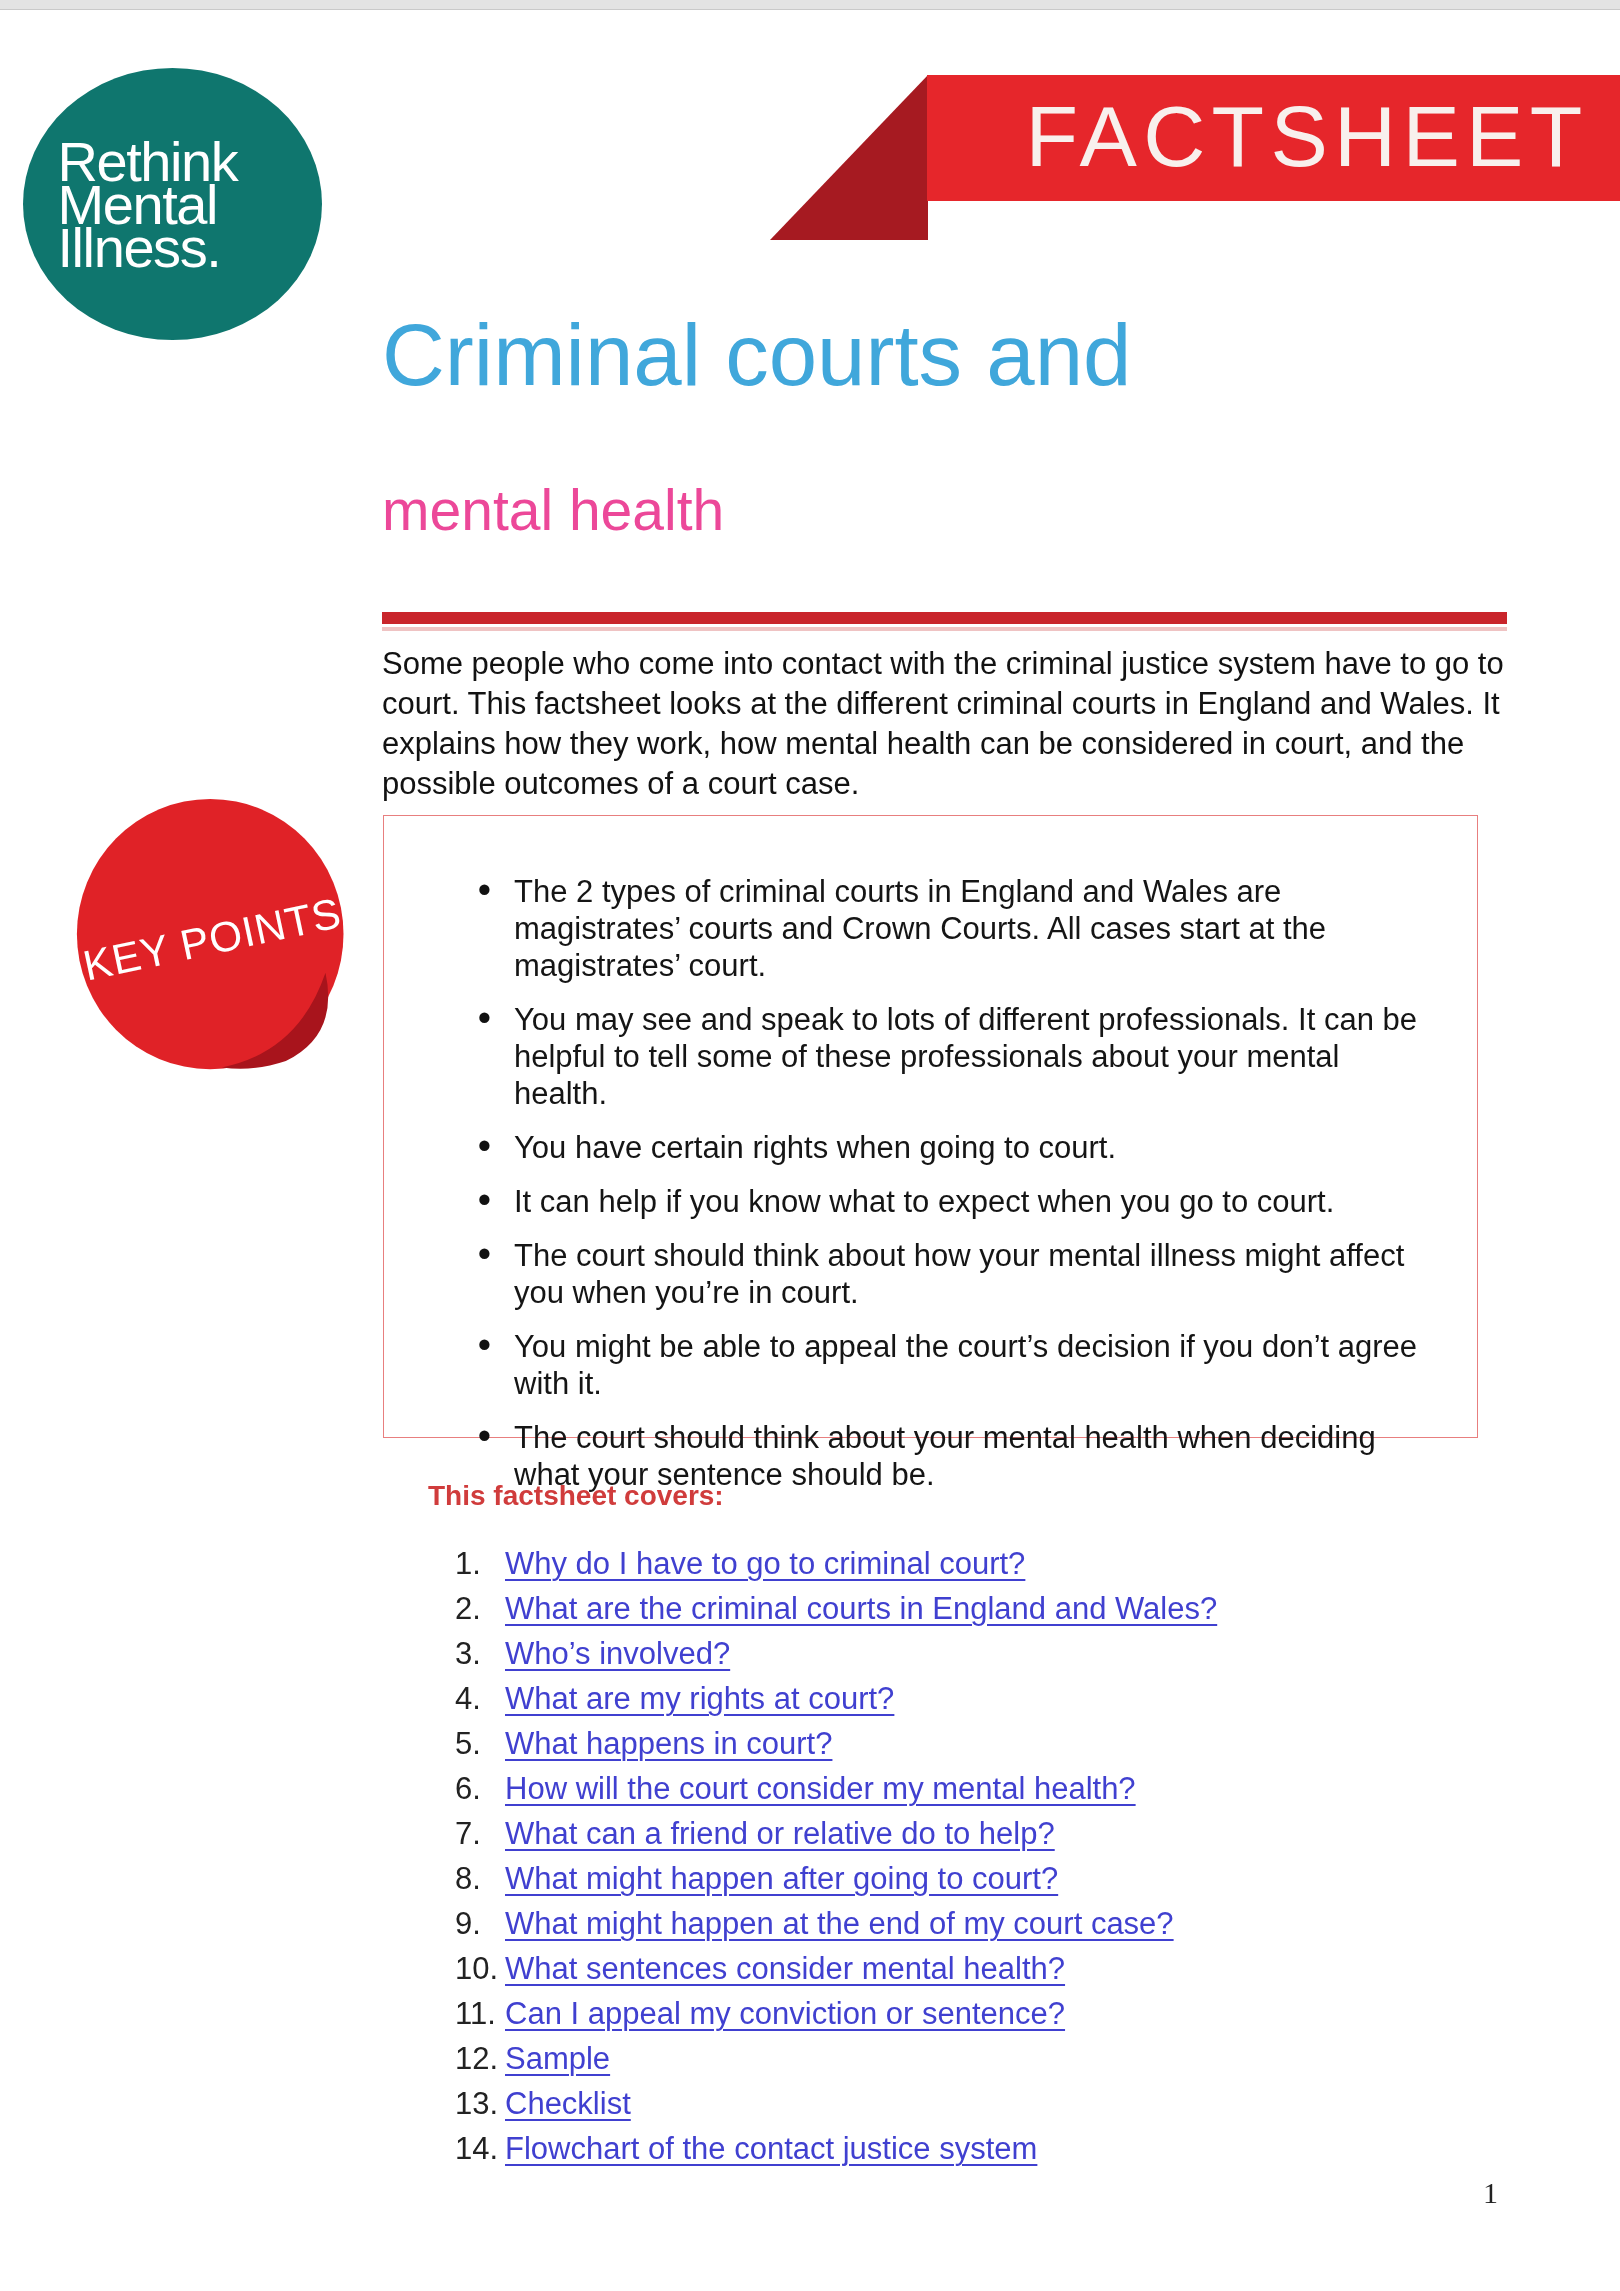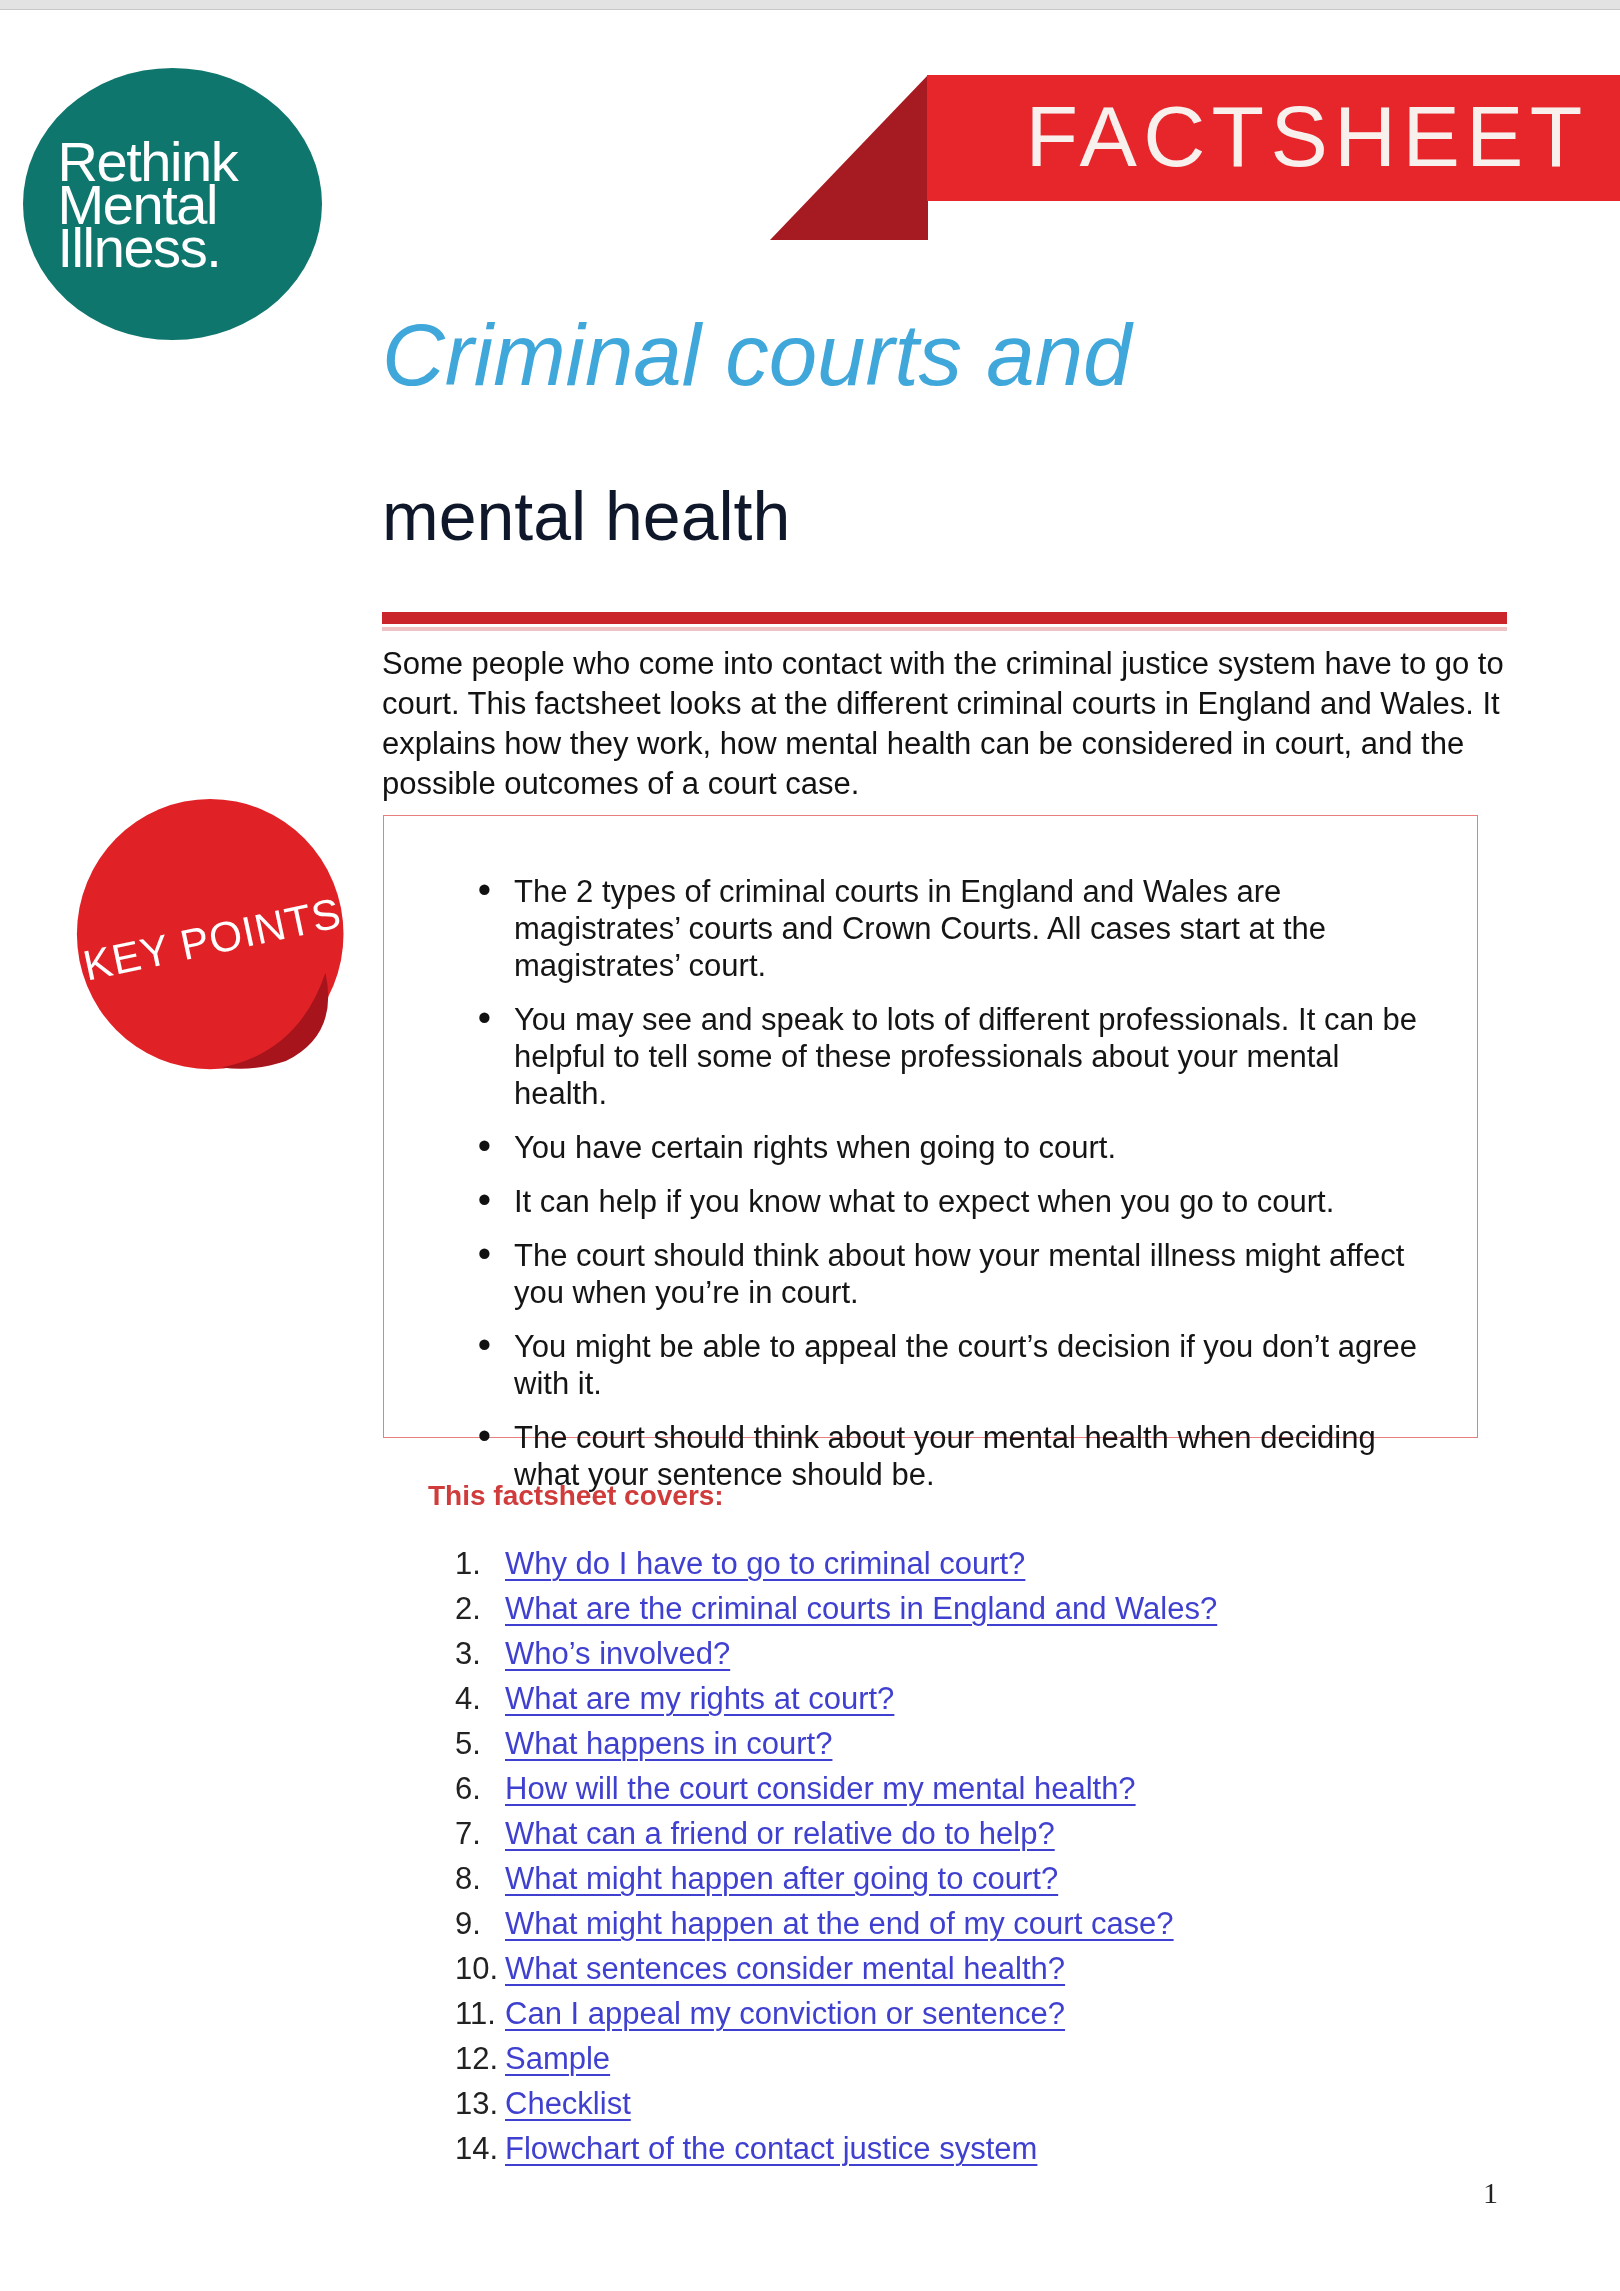--- a/index.html
+++ b/index.html
@@ -29,22 +29,22 @@
   }
   .banner-bar{
     position:absolute;left:927px;top:75px;width:760px;height:126px;
     background:#E6262B;display:flex;align-items:center;justify-content:center;
   }
   .banner-bar .banner-label{
     color:#F8F0ED;font-size:86px;font-weight:300;letter-spacing:6.3px;line-height:1;
     padding-bottom:3.6px;white-space:nowrap;
   }
   
-  .title-line1{position:absolute;left:382px;top:311px;font-size:87px;line-height:1;color:#40A7DB;white-space:nowrap;font-style:italic;}
-  .title-line2{position:absolute;left:382px;top:482px;font-size:68px;line-height:1;color:#0f172a;white-space:nowrap;text-align:center;}
+  .title-line1{position:absolute;left:382px;top:311px;font-size:87px;line-height:1;color:#40A7DB;white-space:nowrap;}
+  .title-line2{position:absolute;left:382px;top:482px;font-size:57px;line-height:1;color:#ec4899;white-space:nowrap;text-align:center;}
   .rule-red{position:absolute;left:382px;top:612px;width:1125px;height:11.7px;background:#C9252B;}
   .rule-pink{position:absolute;left:382px;top:627px;width:1125px;height:3.6px;background:#EFC3C3;}
   
   .intro{
     position:absolute;left:382px;top:644px;width:1131px;
     font-size:31px;line-height:40px;color:#121212;
   }
   
   .keybox{
     position:absolute;left:383px;top:815px;width:1095px;height:623px;

